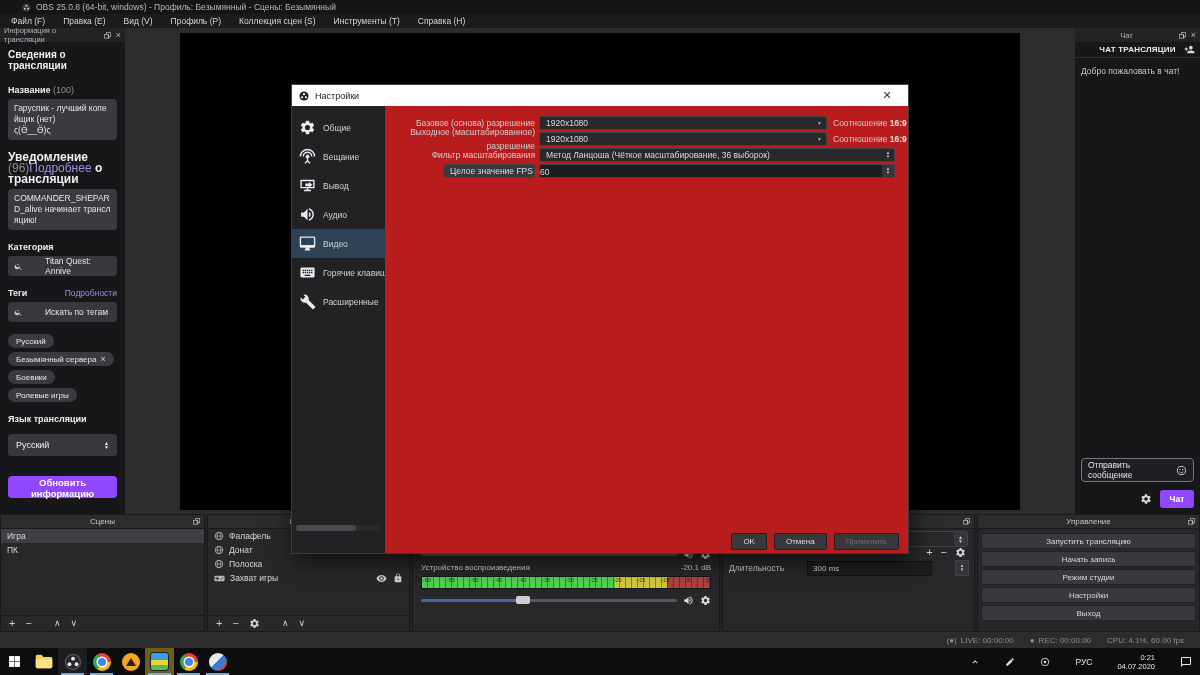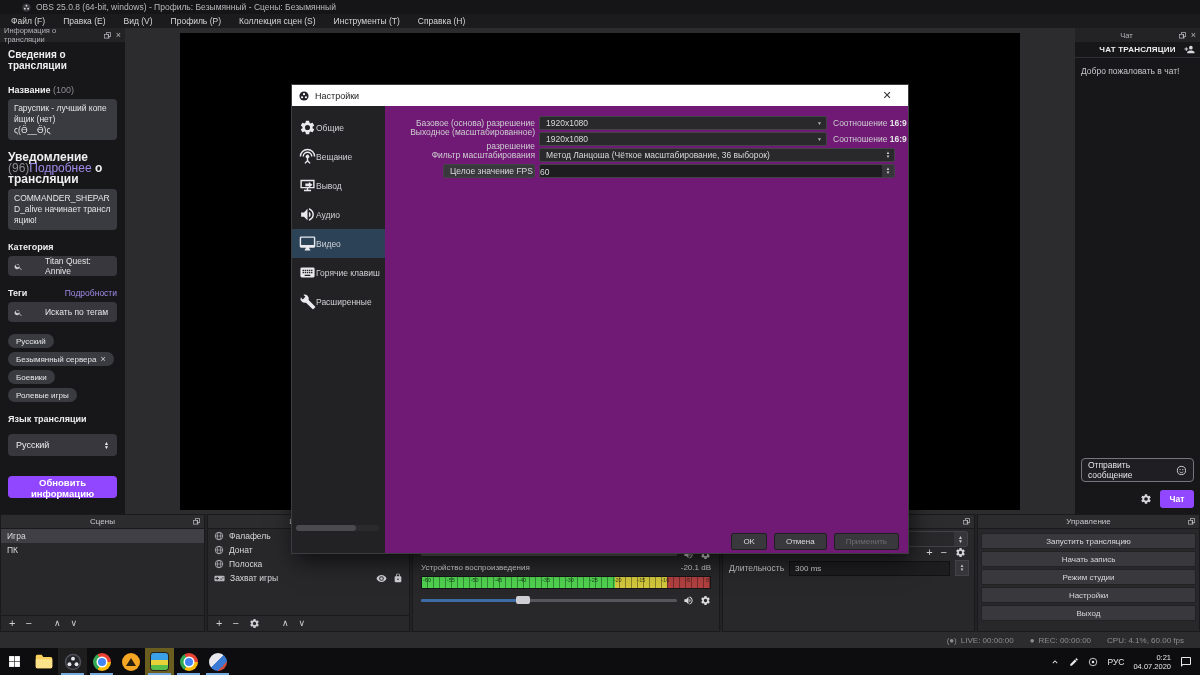--- a/index.html
+++ b/index.html
@@ -76,21 +76,21 @@
   .sl-wrap{flex:1;position:relative;height:12px}
   .sl-track{position:absolute;top:5px;left:0;right:0;height:3px;background:#56565c;border-radius:2px}
   .sl-fill{position:absolute;top:5px;left:0;width:40%;height:3px;background:#3d6ba5;border-radius:2px}
   .sl-handle{position:absolute;top:2px;left:calc(40% - 7px);width:14px;height:8px;background:#cfcfd3;border-radius:2px}
 
   
   .tr-combo{position:absolute;top:16px;left:6px;right:6px;height:14px;background:#29292c;border:1px solid #434347;border-radius:2px;display:flex;align-items:center;font-size:8px;color:#dadadc;padding-left:5px}
   .tr-combo .stk{margin-left:auto;background:#35353a;height:100%;width:13px;justify-content:center;color:#c6c6ca}
   .tr-tools{position:absolute;top:32px;right:8px;display:flex;gap:8px;font-size:11px;color:#d4d4d8;align-items:center}
   .tr-tools span{cursor:pointer;line-height:11px}
-  .tr-dur{position:absolute;top:46px;left:6px;right:5px;height:14px;display:flex;align-items:center;gap:5px;font-size:8.5px;color:#cfcfd1}
+  .tr-dur{position:absolute;top:46px;left:6px;right:5px;height:14px;display:flex;align-items:center;gap:23px;font-size:8.5px;color:#cfcfd1}
   .tr-input{flex:1;height:13px;background:#1d1d20;border:1px solid #121214;display:flex;align-items:center;padding-left:5px;font-size:8px;color:#d8d8da}
   .tr-spin{width:12px;height:14px;background:#35353a;border:1px solid #434347;display:flex;flex-direction:column;align-items:center;justify-content:center;color:#c6c6ca}
   .tr-spin i{font-style:normal;font-size:4.5px;line-height:4.5px}
 
   
   .cbtn{height:14px;margin:2px 3px;background:#39393d;border:1px solid #222225;border-radius:2px;display:flex;align-items:center;justify-content:center;font-size:8px;color:#d8d8da;cursor:pointer}
 
   
   .statusbar{position:absolute;top:632px;left:0;right:0;height:16px;background:#2c2c2e;display:flex;align-items:center;justify-content:flex-end;gap:16px;padding-right:16px;font-size:8px;color:#8e8e92}
   .statusbar .grp{display:flex;align-items:center;gap:4px}
@@ -100,37 +100,37 @@
   .tb-btn{width:29px;height:27px;display:flex;align-items:center;justify-content:center;position:relative;cursor:pointer}
   .tb-btn.line::after{content:"";position:absolute;bottom:0;left:3px;right:3px;height:2px;background:#76a9dc}
   .tb-btn.active{background:rgba(255,255,255,.07)}
   .tb-btn.flash{background:#6a5d20}
   .chrome-ball{width:18px;height:18px;border-radius:50%;background:conic-gradient(from -30deg,#ea4335 0 120deg,#fbbc05 0 240deg,#34a853 0 360deg);position:relative}
   .chrome-ball::after{content:"";position:absolute;inset:5px;background:#4285f4;border-radius:50%;box-shadow:0 0 0 1.5px #fff}
   .paint-ball{width:18px;height:18px;border-radius:50%;background:linear-gradient(135deg,#e8e8ee 0 45%,#3b7bd4 45% 75%,#d44a3b 75%)}
   .media-tile{width:17px;height:17px;border-radius:3px;background:linear-gradient(180deg,#3aa0e8 0 40%,#e8d23a 40% 70%,#58c04a 70%);box-shadow:0 0 0 1px #222}
   .tri-ball{width:18px;height:18px;border-radius:50%;background:#f5a623;display:flex;align-items:center;justify-content:center}
   .tri-ball i{width:0;height:0;border-left:5px solid transparent;border-right:5px solid transparent;border-bottom:8px solid #2a2110}
-  .tray{margin-left:auto;display:flex;align-items:center;gap:9px;padding-right:8px}
+  .tray{margin-left:auto;display:flex;align-items:center;gap:25px;padding-right:8px}
   .tray .lang{font-size:8.5px;color:#e8e8ea}
   .clock{font-size:7.5px;line-height:9px;color:#e8e8ea;text-align:right}
 
   
   .dialog{position:absolute;left:292px;top:85px;width:616px;height:468px;background:#2c2c2f;z-index:50;
     box-shadow:0 0 0 1px #3c3c40,3px 8px 22px rgba(0,0,0,.65)}
   .dlg-title{height:21px;background:#fff;display:flex;align-items:center;gap:6px;padding:0 7px}
   .dlg-title .txt{font-size:9px;color:#1a1a1a}
   .dlg-close{margin-left:auto;width:28px;text-align:center;color:#333;font-size:11px;cursor:pointer}
   .dlg-nav{position:absolute;left:0;top:21px;bottom:0;width:93px;background:#222225;padding-top:7px;box-sizing:border-box}
-  .nav-item{height:29px;display:flex;align-items:center;padding:0 7px;font-size:8.5px;color:#d2d2d6;cursor:pointer;white-space:nowrap;overflow:hidden}
+  .nav-item{height:29px;display:flex;align-items:center;gap:7px;padding:0 7px;font-size:8.5px;color:#d2d2d6;cursor:pointer;white-space:nowrap;overflow:hidden}
   .nav-item.sel{background:#2b4257}
   .nav-item svg{flex:none;fill:#eaeaee}
   .nav-scroll{position:absolute;left:4px;right:6px;bottom:22px;height:6px;background:#2a2a2d;border-radius:3px}
   .nav-scroll .thumb{position:absolute;left:0;top:0;bottom:0;width:72%;background:#4a4a4f;border-radius:3px}
-  .dlg-body{position:absolute;left:93px;top:21px;right:0;bottom:0;background:#701a75}
+  .dlg-body{position:absolute;left:93px;top:21px;right:0;bottom:0;background:#b91c1c}
   .frow{position:absolute;height:14px;display:flex;align-items:center}
   .flabel{position:absolute;width:150px;left:0;text-align:right;font-size:8.5px;color:#cfcfd1;line-height:14px}
   .combo{position:absolute;height:14px;background:#29292c;border:1px solid #434347;border-radius:2px;box-sizing:border-box;display:flex;align-items:center;padding-left:6px;font-size:8.5px;color:#dadadc;overflow:hidden;white-space:nowrap}
   .combo .arr{margin-left:auto;padding-right:4px;font-size:5px;color:#b0b0b4}
   .combo .stk2,.spinbox .stk2{margin-left:auto;display:flex;flex-direction:column;align-items:center;justify-content:center;width:12px;height:100%;color:#c6c6ca}
   .stk2 i{font-style:normal;font-size:4.5px;line-height:4.5px}
   .spinbox{position:absolute;height:14px;background:#1d1d20;border:1px solid #434347;border-radius:2px;box-sizing:border-box;display:flex;align-items:flex-end;font-size:8.5px;color:#dadadc}
   .ratio{position:absolute;font-size:8.5px;color:#cfcfd1;line-height:14px;white-space:nowrap}
   .ratio b{color:#e4e4e6}
   .dlg-btns{position:absolute;right:9px;bottom:3px;display:flex;gap:7px}

